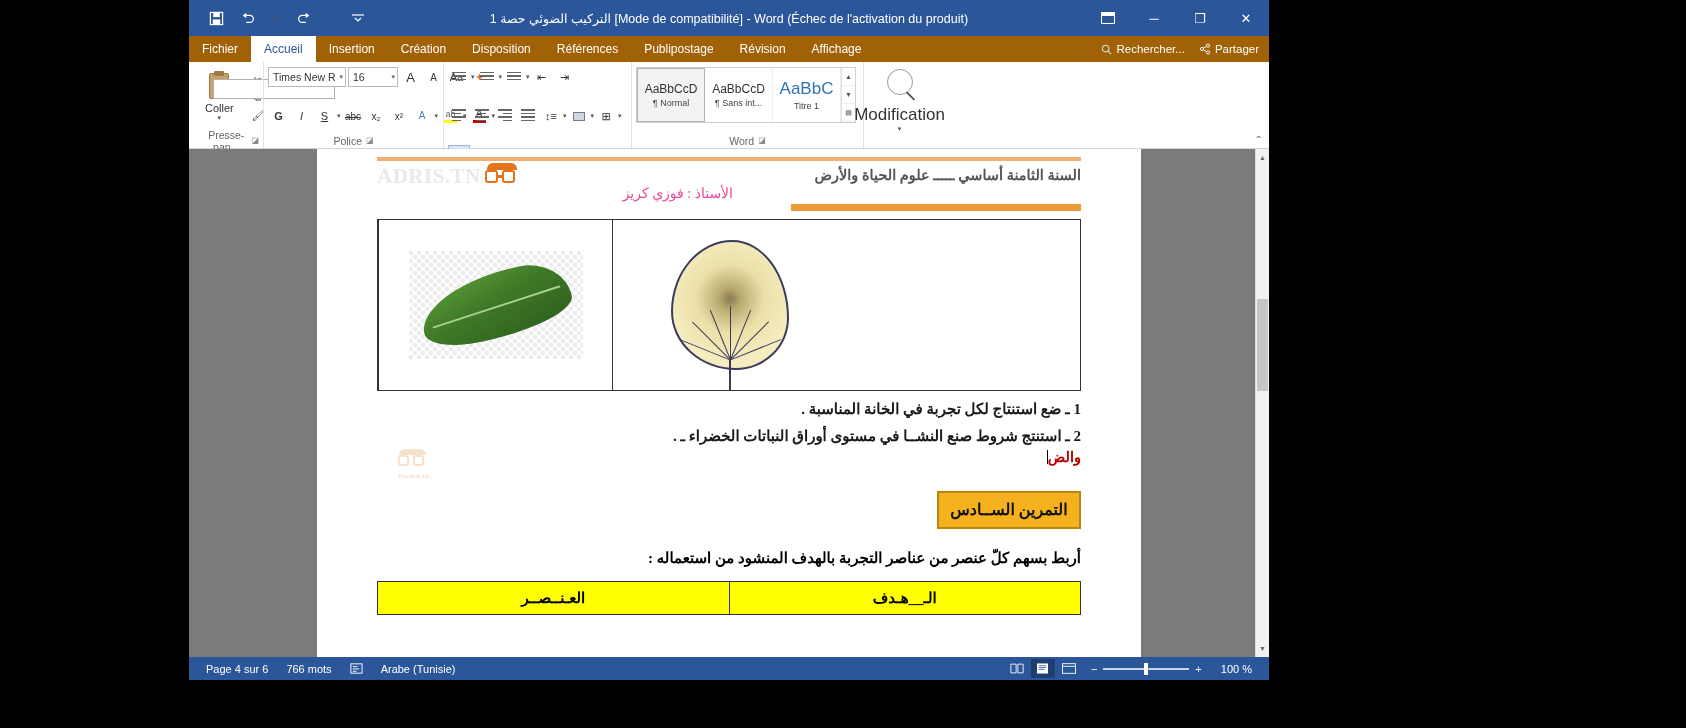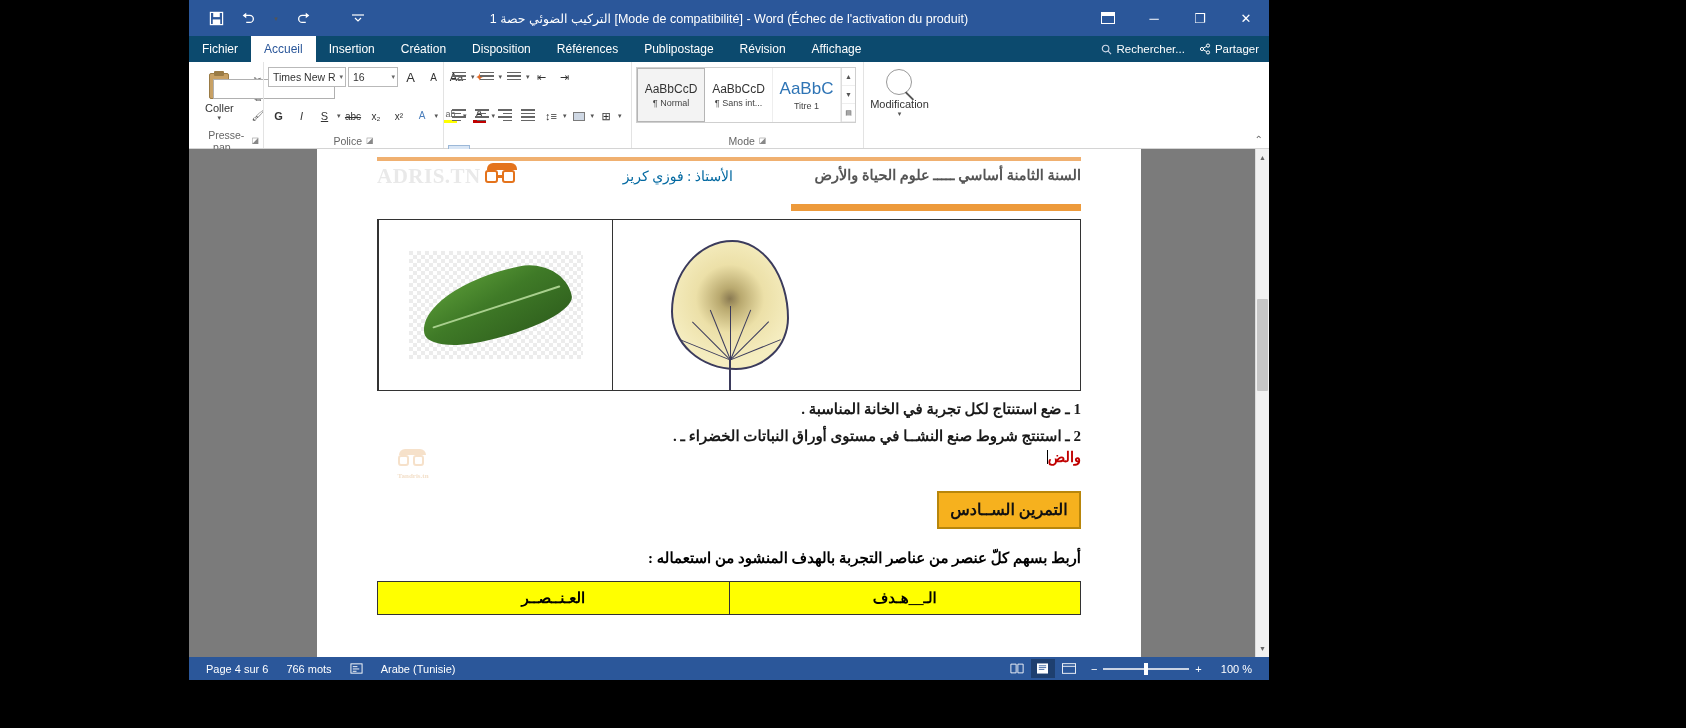--- a/index.html
+++ b/index.html
@@ -32,21 +32,21 @@
     font-size:12.5px; color:#fff; pointer-events:none;
     white-space:nowrap;
   }
   .win-ctrls { margin-left:auto; display:flex; align-items:center; height:36px; }
   .win-ctrls div {
     width:46px; height:36px; display:flex; align-items:center; justify-content:center;
     font-size:13px; color:#fff;
   }
   
   .tabs {
-    height:26px; background:#0c4a6e; display:flex; align-items:stretch;
+    height:26px; background:#a16207; display:flex; align-items:stretch;
     font-size:12px; position:relative;text-align:right;
   }
   .tab {
     padding:0 13px; display:flex; align-items:center; color:#fff;
     white-space:nowrap;
   }
   .tab.active { background:#fff; color:#2b579a; font-weight:normal; }
   .tab-right { margin-left:auto; display:flex; align-items:center; gap:14px; padding-right:10px; color:#fff; font-size:11.5px; }
   .tab-right span { display:flex; align-items:center; gap:4px; }
   
@@ -142,21 +142,21 @@
   .page {
     width:824px; background:#fff; position:relative;
     padding:18px 60px 0 60px;
     direction:rtl;
     font-family:"Liberation Serif", serif;
   }
   .hdr { display:flex; align-items:flex-start; height:50px; position:relative; }
   .hdr-right { display:flex; flex-direction:column; width:320px;gap:14px; }
   .hdr-line1 { font-size:14.5px; color:#555; font-weight:bold; white-space:nowrap; }
   .hdr-bar { width:290px; height:7px; background:#ed9a3b; margin-top:6px; }
-  .hdr-prof { font-size:14px; color:#0369a1; margin-right:28px; margin-top:1px; white-space:nowrap;}
+  .hdr-prof { font-size:14px; color:#ec4899; margin-right:28px; margin-top:18px; white-space:nowrap;}
   .logo { position:absolute; left:0; top:-4px; display:flex; align-items:center; gap:4px; }
   .logo-glasses { width:34px; height:26px; position:relative; }
   .logo-glasses .lens { position:absolute; top:7px; width:13px; height:13px; border:2.5px solid #e4731c; border-radius:3px;}
   .logo-glasses .lens.l{ left:0;} .logo-glasses .lens.r{ left:17px;}
   .logo-glasses .bridge{ position:absolute; left:13px; top:12px; width:6px; height:2.5px; background:#e4731c;}
   .logo-glasses .hair{ position:absolute; left:2px; top:0; width:30px; height:7px; background:#e4731c; border-radius:6px 6px 0 0;}
   .logo-text { font-size:21px; color:#e9e9e9; font-weight:bold; letter-spacing:.5px;}
   .topline { position:absolute; left:60px; right:60px; top:8px; height:4px; background:#f0b070; }
 
   .imgtable { display:flex; border:1px solid #333; height:172px; margin-top:2px; }
@@ -486,30 +486,30 @@
             <div class="st-name">Titre 1</div>
           </div>
           <div class="gal-nav">
             <div>▲</div>
             <div>▼</div>
             <div>▤</div>
           </div>
         </div>
       </div>
       <div class="group-label">
-        <span>Mode</span>
+        <span>Word</span>
         <span class="dialog-launcher">◪</span>
       </div>
     </div>
 
     <div class="group modif">
       <div class="group-body">
         <div style="display:flex;flex-direction:column;align-items:center;width:100%;">
           <div class="mod-icon"></div>
-          <div style="font-size:11px;margin-top:3px;">Modification</div>
+          <div style="font-size:17px;margin-top:10px;">Modification</div>
           <div class="caret">▾</div>
         </div>
       </div>
       <div class="group-label"></div>
     </div>
 
     <div class="ribbon-collapse">⌃</div>
   </div>
 
   <div class="docarea">

